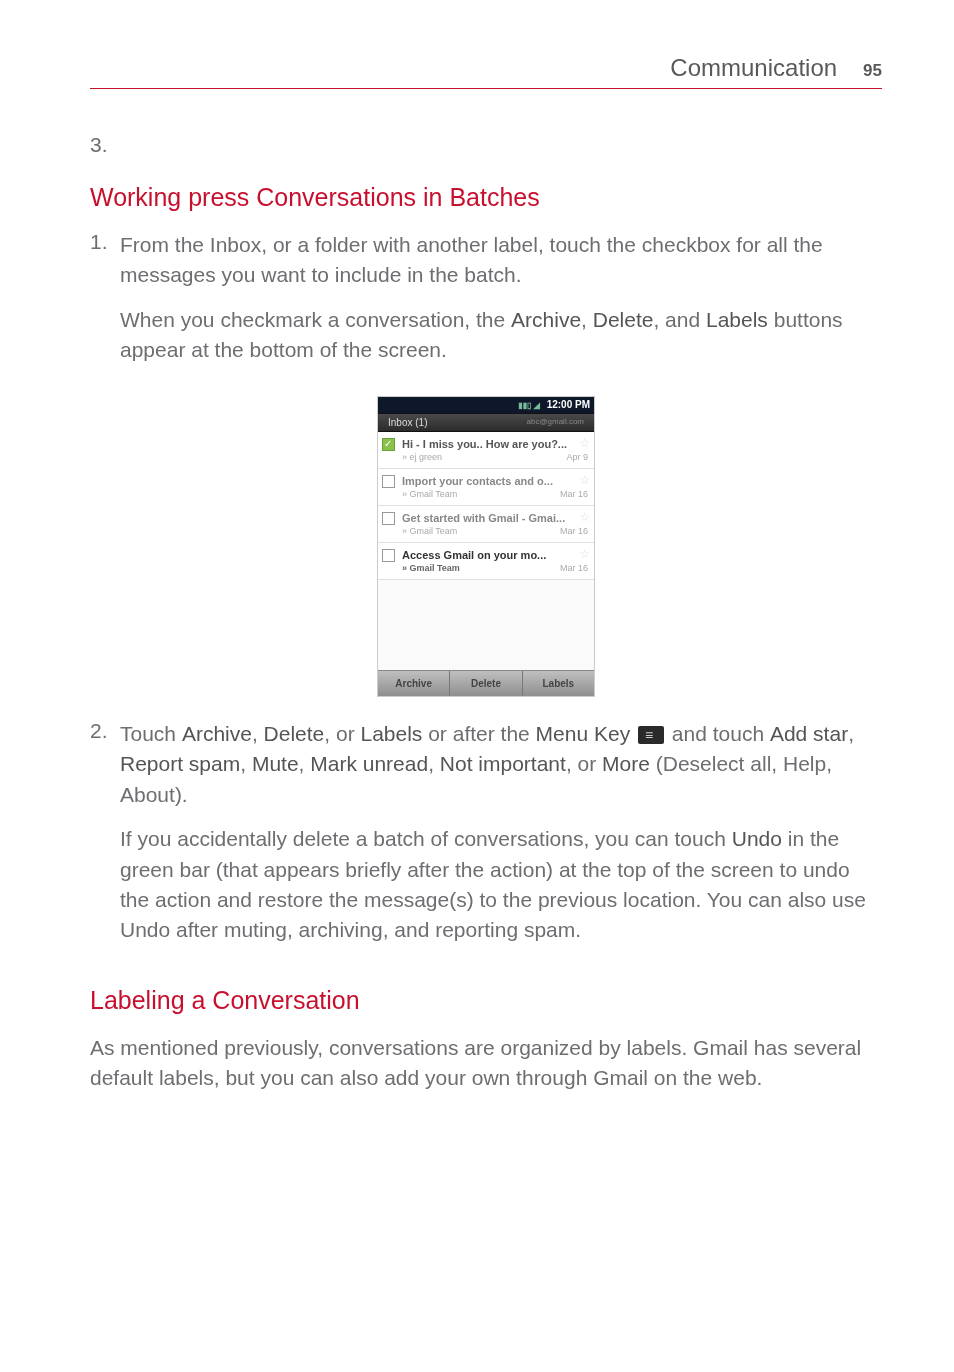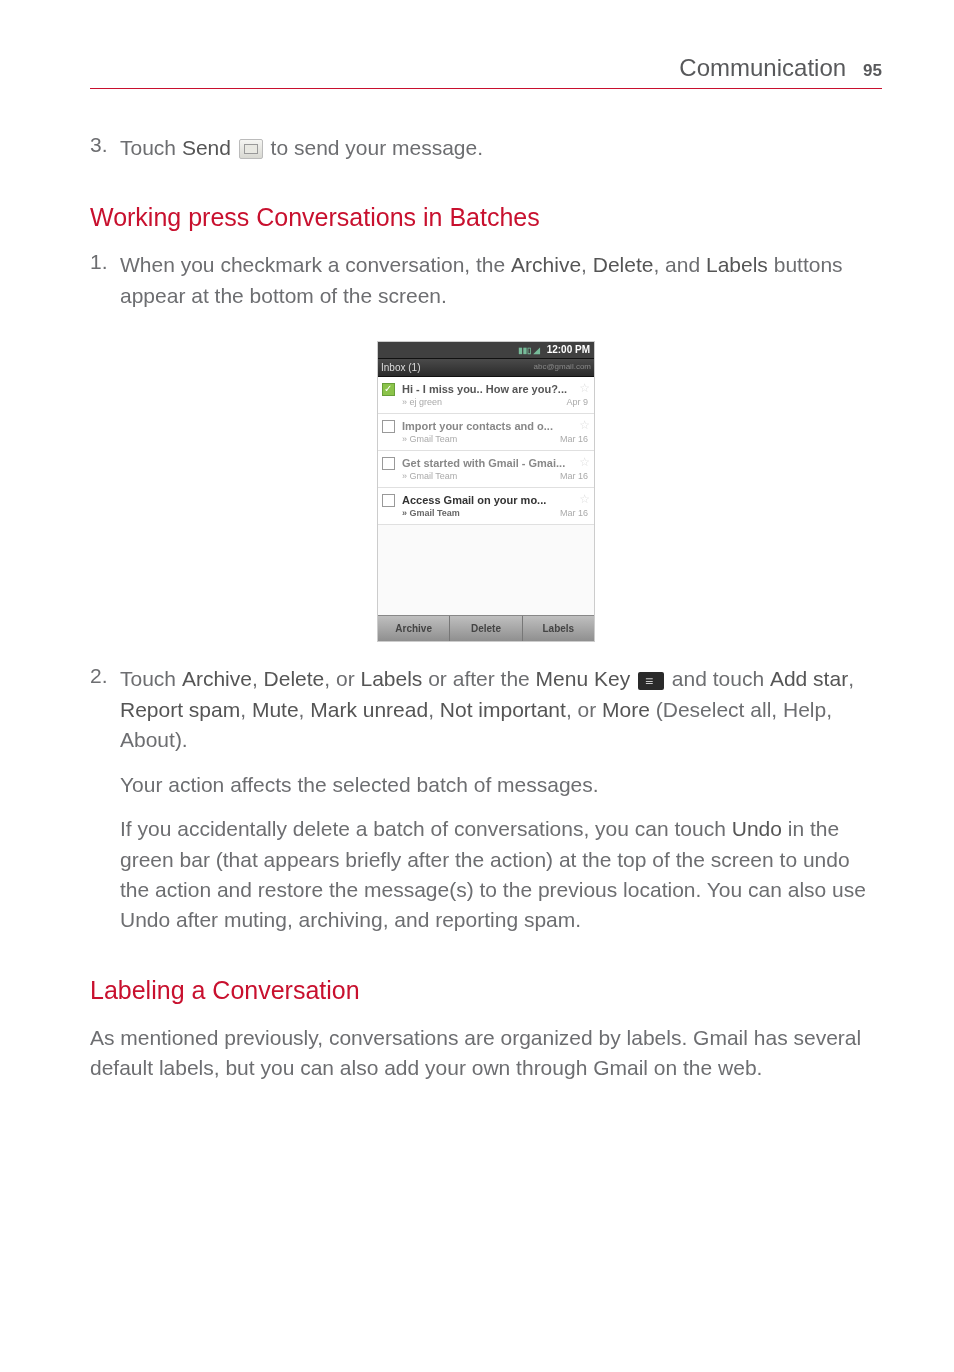--- a/index.html
+++ b/index.html
@@ -14,21 +14,21 @@
   }
   .page {
     padding: 54px 72px 60px 90px;
   }
   .header {
     border-bottom: 1px solid #c8102e;
     padding-bottom: 6px;
     display: flex;
     justify-content: flex-end;
     align-items: baseline;
-    gap: 17px;
+    gap: 26px;
     margin-bottom: 44px;
   }
   .header-title {
     font-size: 24px;
     font-weight: 300;
     color: #58595b;
   }
   .header-page {
     font-size: 17px;
     font-weight: 600;
@@ -107,34 +107,34 @@
   }
   .phone {
     display: inline-block;
     width: 218px;
     border: 1px solid #ccc;
     background: #fff;
     text-align: left;
     font-family: Arial, sans-serif;
   }
   .status-bar {
-    background: #404040;
+    background: #0f172a;
     color: #fff;
     font-size: 10px;
     font-weight: bold;
     text-align: right;
     padding: 2px 4px;
     height: 16px;
   }
   .status-bar .sig { color: #7b9; margin-right: 4px; font-size: 8px;}
   .inbox-header {
     background: linear-gradient(#4a4a4a, #2b2b2b);
     color: #ddd;
     font-size: 10px;
-    padding: 3px 3px;
+    padding: 3px 10px;
     display: flex;
     justify-content: space-between;
     border-top: 1px solid #111;
     border-bottom: 1px solid #111;
   }
   .inbox-header .right { color: #888; font-size: 8px; }
   .mail-row {
     border-bottom: 1px solid #e0e0e0;
     padding: 6px 6px 6px 24px;
     position: relative;
@@ -210,34 +210,29 @@
 <body>
 
 <div class="page">
   <div class="header">
     <span class="header-title">Communication</span>
     <span class="header-page">95</span>
   </div>
 
   <div class="list-item">
     <div class="list-num">3.</div>
-    <div class="list-content">
-      <p>
-        <span>Touch </span><span class="bold">Send</span>
-        <span class="inline-icon send-icon"></span><span> to send your message.</span>
-      </p>
-    </div>
   </div>
 
   <h2 class="section-heading">Working press Conversations in Batches</h2>
 
 
   <div class="list-item">
     <div class="list-num">1.</div>
     <div class="list-content">
+      <p>From the Inbox, or a folder with another label, touch the checkbox for all the messages you want to include in the batch.</p>
       <p>
         <span>When you checkmark a conversation, the </span><span class="bold">Archive</span><span>, </span><span class="bold">Delete</span><span>, and </span><span class="bold">Labels</span><span> buttons appear at the bottom of the screen.</span>
       </p>
     </div>
   </div>
 
   <div class="screenshot-wrap">
     <div class="phone">
       <div class="status-bar">
         <span class="sig">▮▮▯ ◢</span>
@@ -292,21 +287,20 @@
     </div>
   </div>
 
   <div class="list-item">
     <div class="list-num">2.</div>
     <div class="list-content">
       <p>
         <span>Touch </span><span class="bold">Archive</span><span>, </span><span class="bold">Delete</span><span>, or </span><span class="bold">Labels</span><span> or after the </span><span class="bold">Menu Key</span>
         <span class="inline-icon menu-key-icon"></span><span> and touch </span><span class="bold">Add star</span><span>, </span><span class="bold">Report spam</span><span>, </span><span class="bold">Mute</span><span>, </span><span class="bold">Mark unread</span><span>, </span><span class="bold">Not important</span><span>, or </span><span class="bold">More</span><span> (Deselect all, Help, About).</span>
       </p>
-      <p>Your action affects the selected batch of messages.</p>
       <p>
         <span>If you accidentally delete a batch of conversations, you can touch </span><span class="bold">Undo</span><span> in the green bar (that appears briefly after the action) at the top of the screen to undo the action and restore the message(s) to the previous location. You can also use Undo after muting, archiving, and reporting spam.</span>
       </p>
     </div>
   </div>
 
   <h2 class="section-heading">Labeling a Conversation</h2>
 
   <p class="body-text">As mentioned previously, conversations are organized by labels. Gmail has several default labels, but you can also add your own through Gmail on the web.</p>
 </div>

